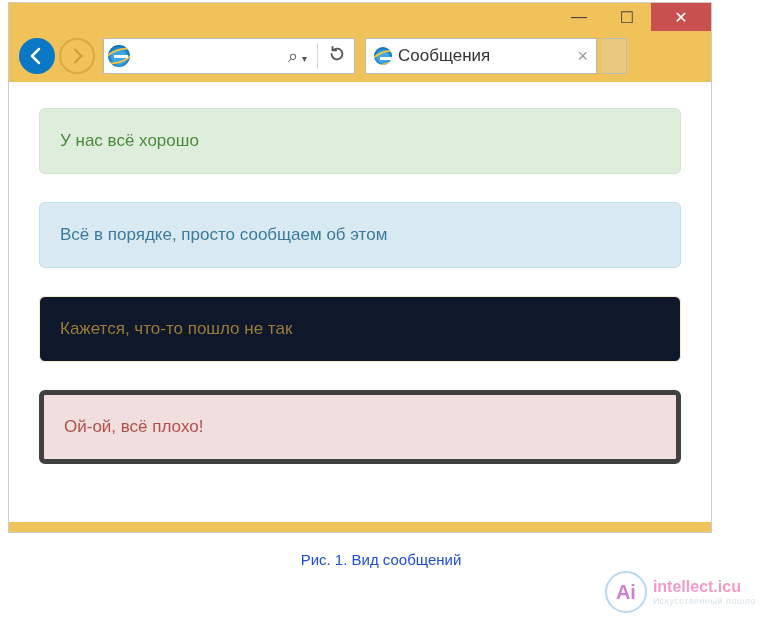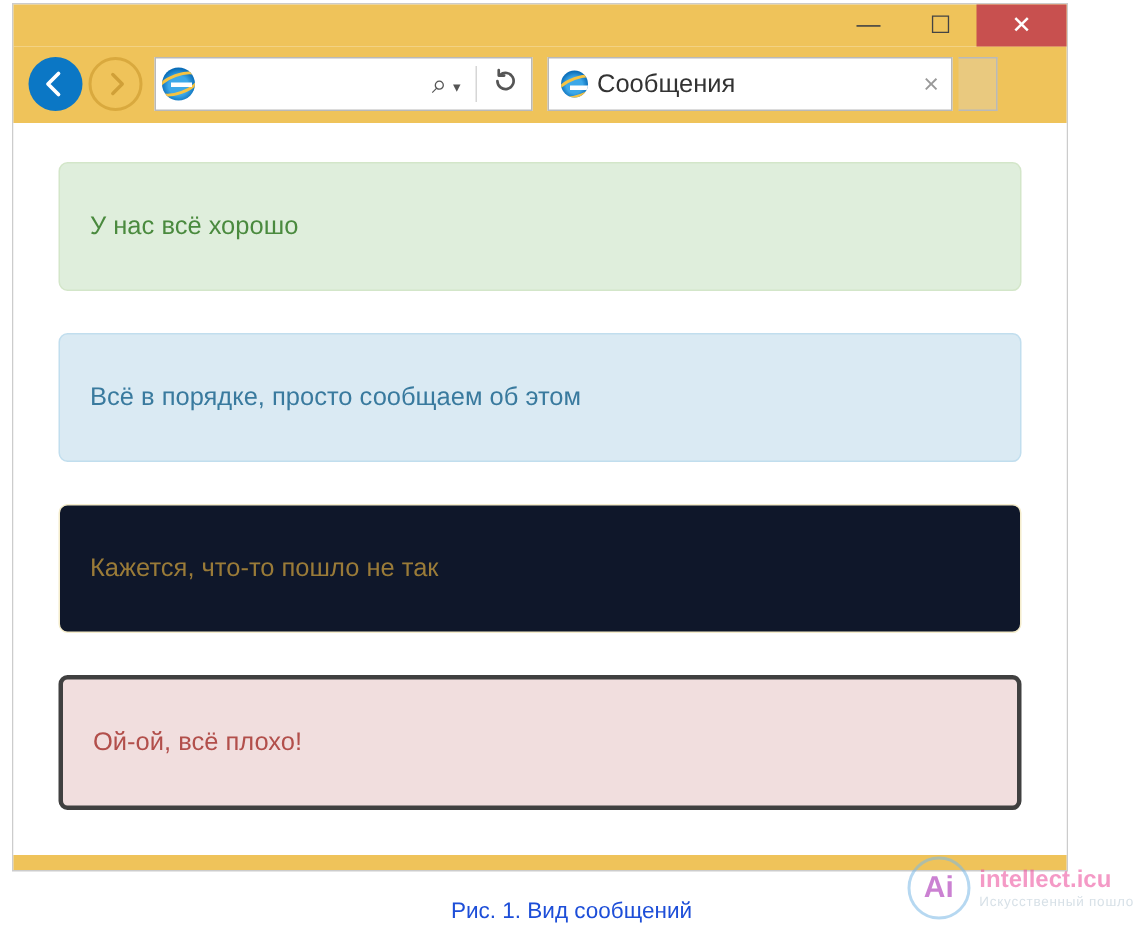--- a/index.html
+++ b/index.html
@@ -77,51 +77,51 @@
     }
     .addr-right .srch { position: relative; }
     .addr-right .dd { font-size: 10px; position: relative; top: 2px; }
     .tabbox {
       height: 36px;
       background: #fff;
       border: 1px solid #b9b9b9;
       display: flex;
       align-items: center;
       margin-left: 6px;
-      width: 270px;
+      width: 232px;
       padding: 0 8px;
       font-size: 17px;
       color: #333;
     }
     .tabbox .tabtext { margin-left: 6px; flex: 1; }
     .tabbox .tabclose { color: #999; font-size: 18px; }
     .newtab {
       width: 26px;
       height: 36px;
       background: #e9c97f;
       border: 1px solid #b9b9b9;
       border-left: none;
     }
     .page {
       background: #fff;
       padding: 26px 30px 30px 30px;
       min-height: 440px;
     }
     .msg {
       border-radius: 6px;
-      padding: 32px 20px;
+      padding: 22px 20px;
       margin-bottom: 28px;
       font-size: 17px;
       font-weight: 500;
     }
     .msg:last-child { margin-bottom: 0; }
     .msg-success { background: #dfeedc; border: 1px solid #d3e6c9; color: #4a8a3e; }
     .msg-info    { background: #daeaf3; border: 1px solid #c1deee; color: #397a9e; }
     .msg-warning { background: #0f172a; border: 1px solid #f4eccb; color: #9a7b38; }
-    .msg-danger  { background: #f1dede; border: 3px solid #404040; color: #b24f4b; }
+    .msg-danger  { background: #f1dede; border: 5px solid #404040; color: #b24f4b; }
     .bottombar {
       height: 10px;
       background: #efc35a;
     }
     .caption {
       text-align: center;
       font-size: 15px;
       color: #1d4ed8;
       margin-top: 18px;
     }

